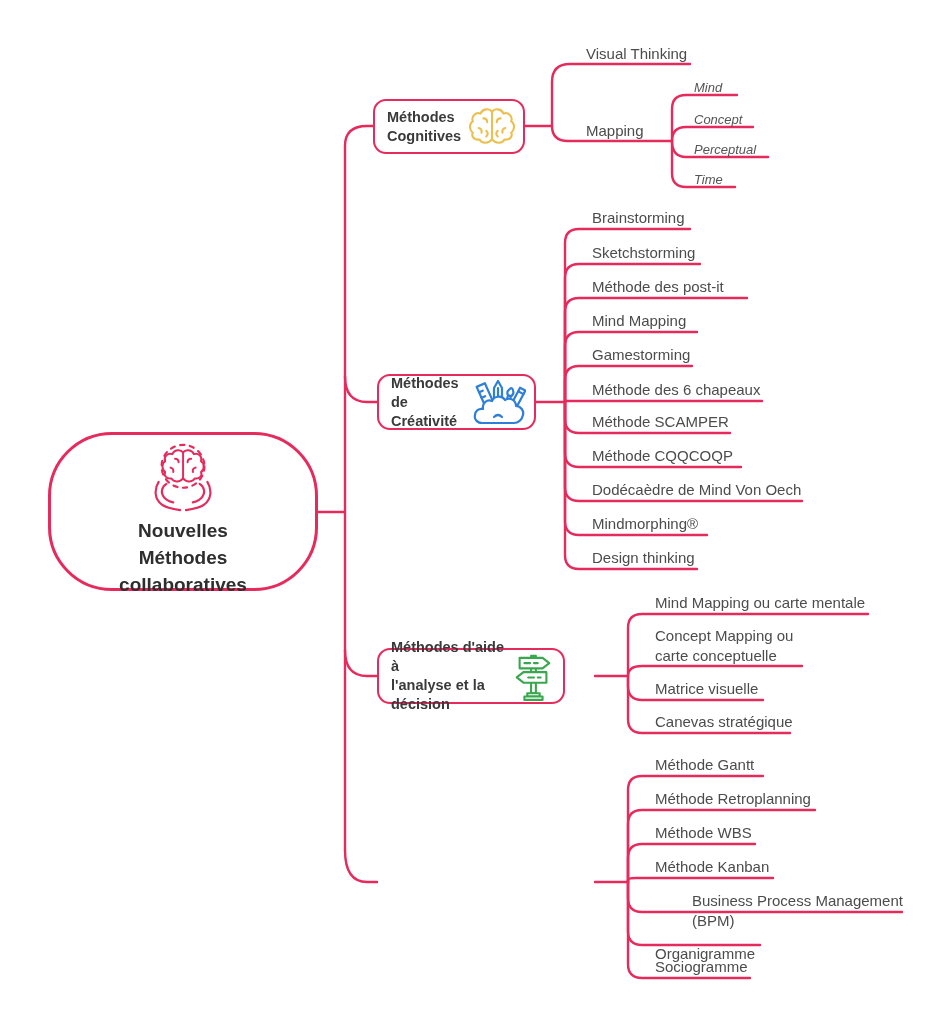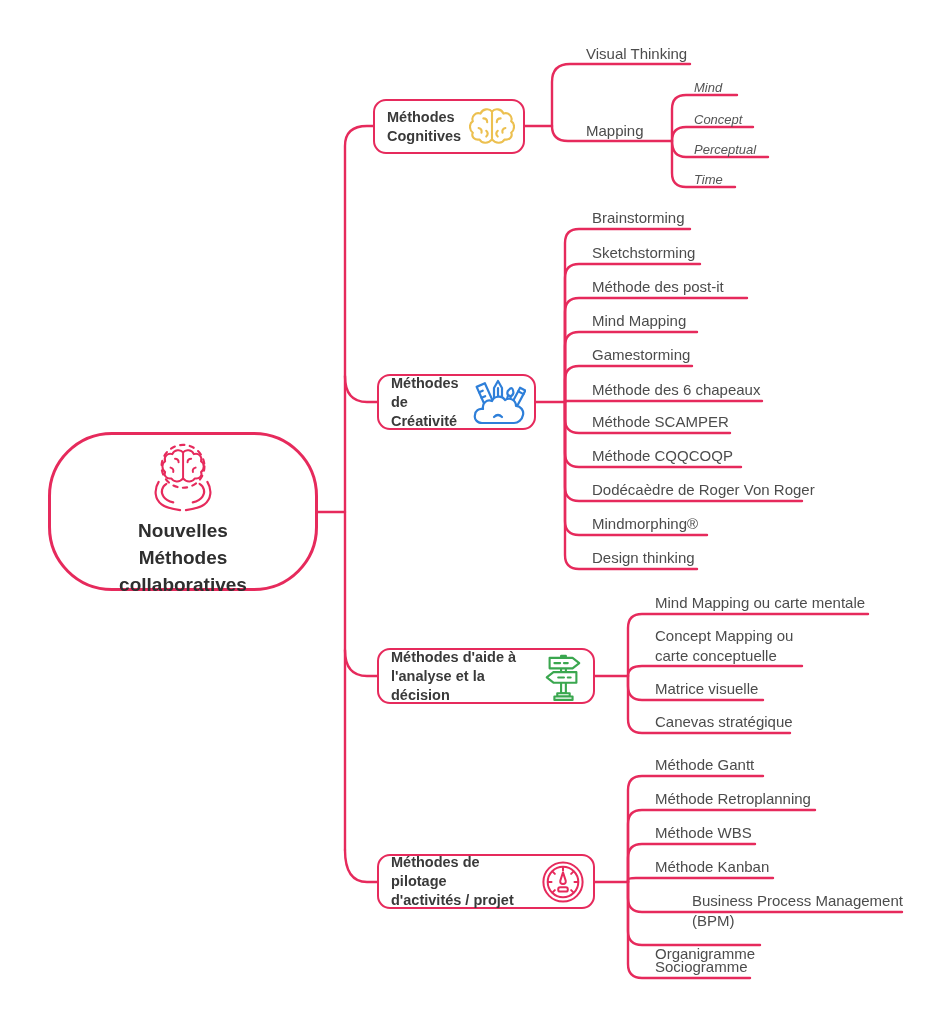--- a/index.html
+++ b/index.html
@@ -133,66 +133,53 @@
         <g transform="rotate(28 46 20)">
             <rect x="43" y="10" width="6" height="18"></rect>
             <path d="M43,14 L49,14" fill="none"></path>
           </g>
         <path d="M10,45 C5,45 2,41 3,37 C3,33 7,30 11,31 C10,25 15,21 20,23 C22,18 30,17 33,22 C38,19 44,22 44,28 C49,28 52,33 51,37 C50,42 46,45 42,45 Z"></path>
         <path d="M22,39 Q26,35 30,39" fill="none"></path>
       </g>
     </svg>
   </div>
 
-  <div class="topic" style="left:377px;top:648px;width:218px;height:56px;">
+  <div class="topic" style="left:377px;top:648px;width:188px;height:56px;">
     <span class="tlabel">Méthodes d'aide à
 l'analyse et la décision</span>
     <svg class="icon" width="44" height="50" viewBox="0 0 46 52">
       <g fill="#ffffff" stroke="#3aa74f" stroke-width="2.2" stroke-linecap="round" stroke-linejoin="round">
         <rect x="21" y="5" width="5" height="39"></rect>
         <path d="M9,7 L33,7 L40,12.5 L33,18 L9,18 Z"></path>
         <path d="M14,12.5 L20,12.5 M24,12.5 L28,12.5" fill="none"></path>
         <path d="M37,22 L13,22 L6,27.5 L13,33 L37,33 Z"></path>
         <path d="M18,27.5 L24,27.5 M28,27.5 L31,27.5" fill="none"></path>
         <rect x="17" y="44" width="13" height="3.5"></rect>
         <rect x="14" y="47.5" width="19" height="3.5"></rect>
       </g>
     </svg>
   </div>
 
-  <div class="topic" style="left:377px;top:854px;width:218px;height:55px;">
-    <span class="tlabel">Méthodes de pilotage
-d'activités / projet</span>
-    <svg class="icon" width="44" height="44" viewBox="0 0 46 46">
-      <g fill="none" stroke="#e62a5c" stroke-width="2.1" stroke-linecap="round" stroke-linejoin="round">
-        <circle cx="23" cy="23" r="20.5"></circle>
-        <circle cx="23" cy="23" r="16"></circle>
-        <path d="M35,23 L38,23 M31.5,14.5 L33.6,12.4 M23,11 L23,8 M14.5,14.5 L12.4,12.4 M11,23 L8,23 M14.5,31.5 L12.4,33.6 M31.5,31.5 L33.6,33.6"></path>
-        <path d="M23,13 L25.8,21.5 Q26.5,25 23,25 Q19.5,25 20.2,21.5 Z" fill="#ffffff"></path>
-        <rect x="18" y="28.5" width="10" height="4.5" rx="2" fill="#ffffff"></rect>
-      </g>
-    </svg>
-  </div>
 
   <span class="leaf" style="left:586px;top:44px;">Visual Thinking</span>
   <span class="leaf" style="left:586px;top:121px;">Mapping</span>
   <span class="leaf small" style="left:694px;top:78px;">Mind</span>
   <span class="leaf small" style="left:694px;top:110px;text-align:center;">Concept</span>
   <span class="leaf small" style="left:694px;top:140px;">Perceptual</span>
   <span class="leaf small" style="left:694px;top:170px;">Time</span>
 
   <span class="leaf" style="left:592px;top:208px;">Brainstorming</span>
   <span class="leaf" style="left:592px;top:243px;">Sketchstorming</span>
   <span class="leaf" style="left:592px;top:277px;">Méthode des post-it</span>
   <span class="leaf" style="left:592px;top:311px;">Mind Mapping</span>
   <span class="leaf" style="left:592px;top:345px;">Gamestorming</span>
   <span class="leaf" style="left:592px;top:380px;">Méthode des 6 chapeaux</span>
   <span class="leaf" style="left:592px;top:412px;">Méthode SCAMPER</span>
   <span class="leaf" style="left:592px;top:446px;">Méthode CQQCOQP</span>
-  <span class="leaf" style="left:592px;top:480px;">Dodécaèdre de Roger Von Roger</span>
+  <span class="leaf" style="left:592px;top:480px;">Dodécaèdre de Mind Von Oech</span>
   <span class="leaf" style="left:592px;top:514px;">Mindmorphing®</span>
   <span class="leaf" style="left:592px;top:548px;">Design thinking</span>
 
   <span class="leaf" style="left:655px;top:593px;">Mind Mapping ou carte mentale</span>
   <span class="leaf" style="left:655px;top:626px;">Concept Mapping ou
 carte conceptuelle</span>
   <span class="leaf" style="left:655px;top:679px;">Matrice visuelle</span>
   <span class="leaf" style="left:655px;top:712px;">Canevas stratégique</span>
 
   <span class="leaf" style="left:655px;top:755px;">Méthode Gantt</span>

